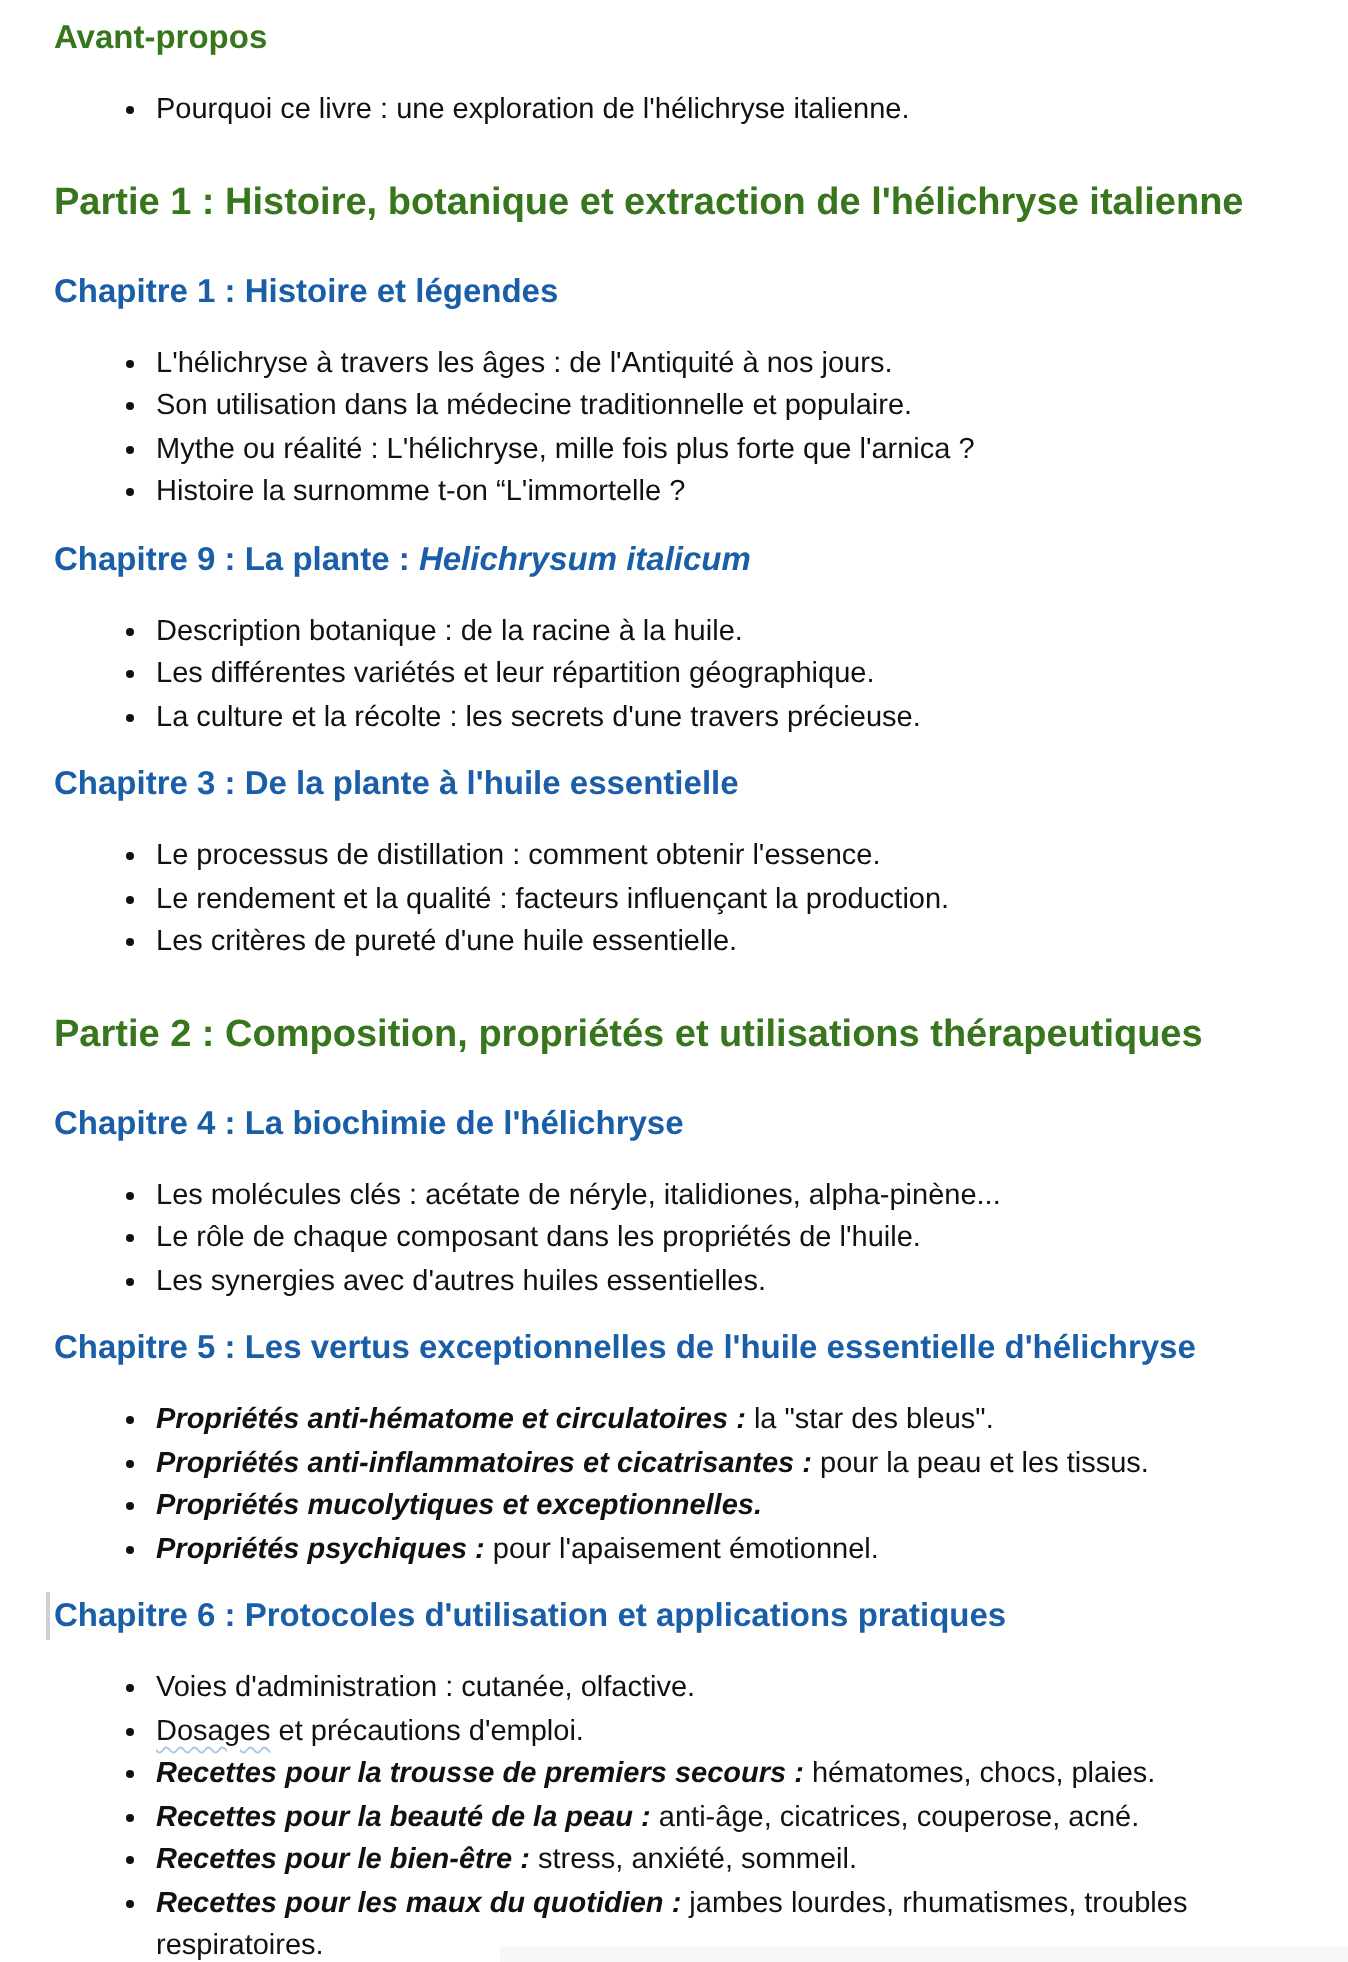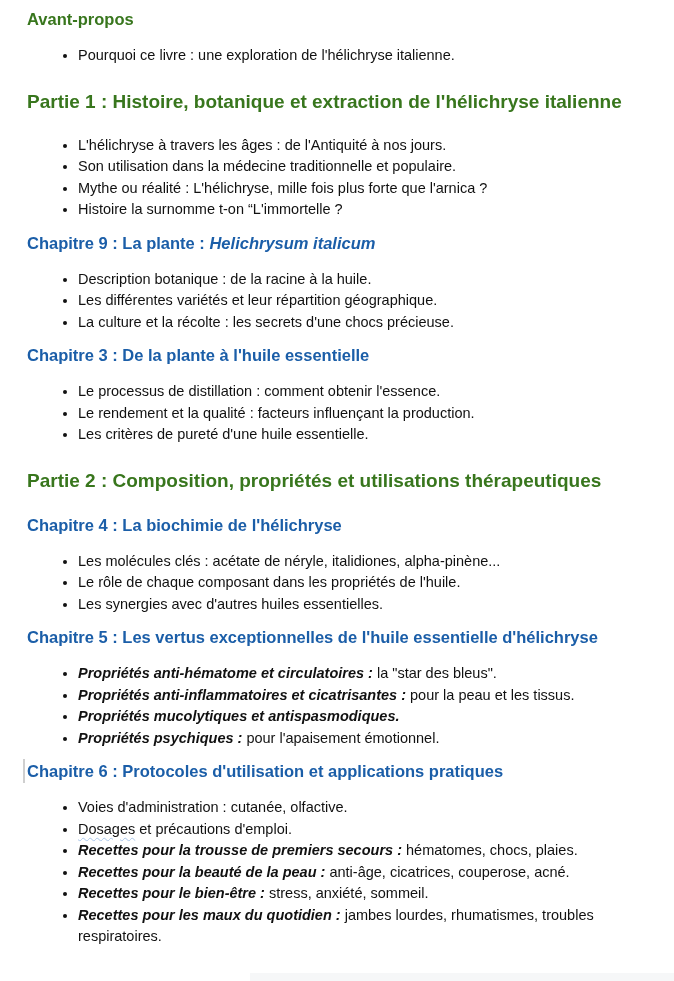--- a/index.html
+++ b/index.html
@@ -37,50 +37,51 @@
 </style>
 </head>
 <body>
 
 <div class="doc">
     <h2 class="h2-green"><span>Avant-propos</span></h2>
     <ul>
       <li><span>Pourquoi ce livre : une exploration de l'hélichryse italienne.</span></li>
     </ul>
     <h1 class="h1-green"><span>Partie 1 : Histoire, botanique et extraction de l'hélichryse italienne</span></h1>
+    <h2 class="h2-blue"><span>Chapitre 1 : Histoire et légendes</span></h2>
     <ul>
       <li><span>L'hélichryse à travers les âges : de l'Antiquité à nos jours.</span></li>
       <li><span>Son utilisation dans la médecine traditionnelle et populaire.</span></li>
       <li><span>Mythe ou réalité : L'hélichryse, mille fois plus forte que l'arnica ?</span></li>
       <li><span>Histoire la surnomme t-on “L'immortelle ?</span></li>
     </ul>
     <h2 class="h2-blue"><span>Chapitre 9 : La plante : </span><span class="i">Helichrysum italicum</span></h2>
     <ul>
       <li><span>Description botanique : de la racine à la huile.</span></li>
       <li><span>Les différentes variétés et leur répartition géographique.</span></li>
-      <li><span>La culture et la récolte : les secrets d'une chocs précieuse.</span></li>
+      <li><span>La culture et la récolte : les secrets d'une travers précieuse.</span></li>
     </ul>
     <h2 class="h2-blue"><span>Chapitre 3 : De la plante à l'huile essentielle</span></h2>
     <ul>
       <li><span>Le processus de distillation : comment obtenir l'essence.</span></li>
       <li><span>Le rendement et la qualité : facteurs influençant la production.</span></li>
       <li><span>Les critères de pureté d'une huile essentielle.</span></li>
     </ul>
     <h1 class="h1-green"><span>Partie 2 : Composition, propriétés et utilisations thérapeutiques</span></h1>
     <h2 class="h2-blue"><span>Chapitre 4 : La biochimie de l'hélichryse</span></h2>
     <ul>
       <li><span>Les molécules clés : acétate de néryle, italidiones, alpha-pinène...</span></li>
       <li><span>Le rôle de chaque composant dans les propriétés de l'huile.</span></li>
       <li><span>Les synergies avec d'autres huiles essentielles.</span></li>
     </ul>
     <h2 class="h2-blue"><span>Chapitre 5 : Les vertus exceptionnelles de l'huile essentielle d'hélichryse</span></h2>
     <ul>
       <li><span class="b">Propriétés anti-hématome et circulatoires :</span><span> la "star des bleus".</span></li>
       <li><span class="b">Propriétés anti-inflammatoires et cicatrisantes :</span><span> pour la peau et les tissus.</span></li>
-      <li><span class="b">Propriétés mucolytiques et antispasmodiques.</span></li>
+      <li><span class="b">Propriétés mucolytiques et exceptionnelles.</span></li>
       <li><span class="b">Propriétés psychiques :</span><span> pour l'apaisement émotionnel.</span></li>
     </ul>
     <h2 class="h2-blue"><span class="caret"></span><span>Chapitre 6 : Protocoles d'utilisation et applications pratiques</span></h2>
     <ul>
       <li><span>Voies d'administration : cutanée, olfactive.</span></li>
       <li><span class="sq">Dosages</span><span> et précautions d'emploi.</span></li>
       <li><span class="b">Recettes pour la trousse de premiers secours :</span><span> hématomes, chocs, plaies.</span></li>
       <li><span class="b">Recettes pour la beauté de la peau :</span><span> anti-âge, cicatrices, couperose, acné.</span></li>
       <li><span class="b">Recettes pour le bien-être :</span><span> stress, anxiété, sommeil.</span></li>
       <li><span class="b">Recettes pour les maux du quotidien :</span><span> jambes lourdes, rhumatismes, troubles respiratoires.</span></li>

